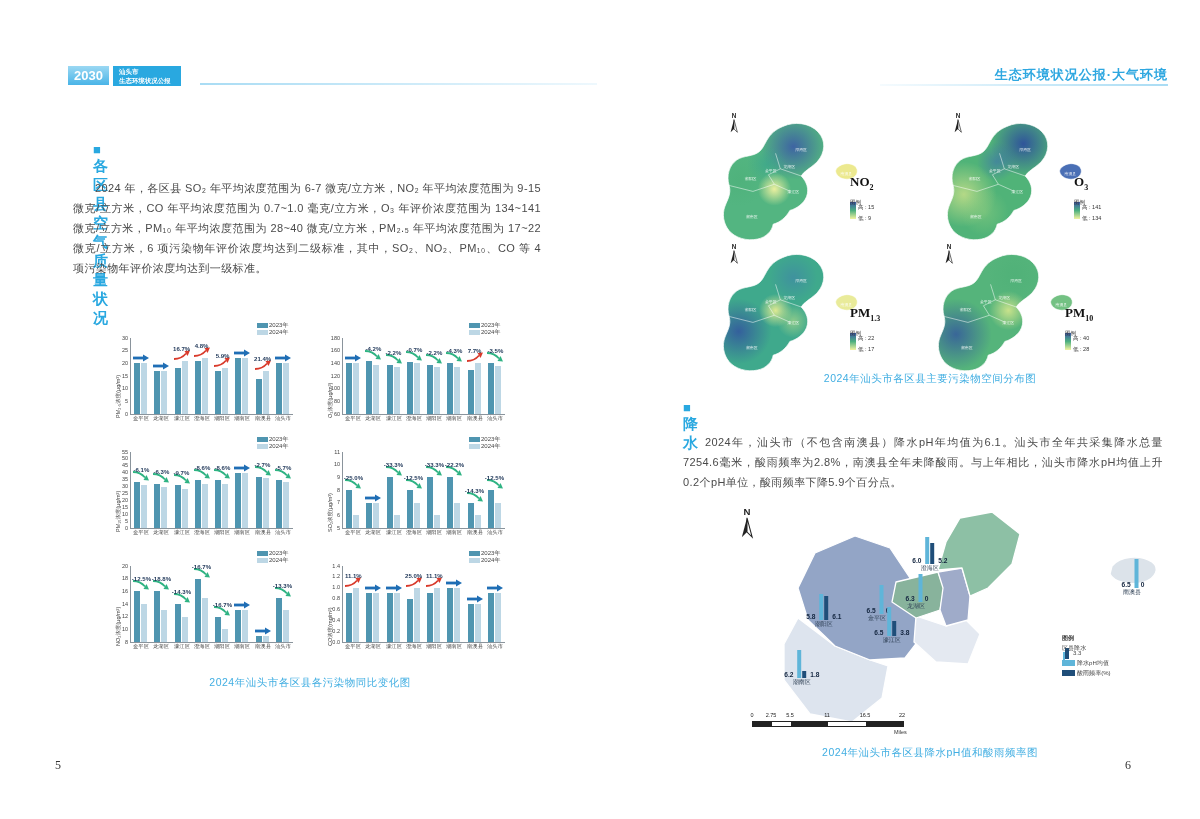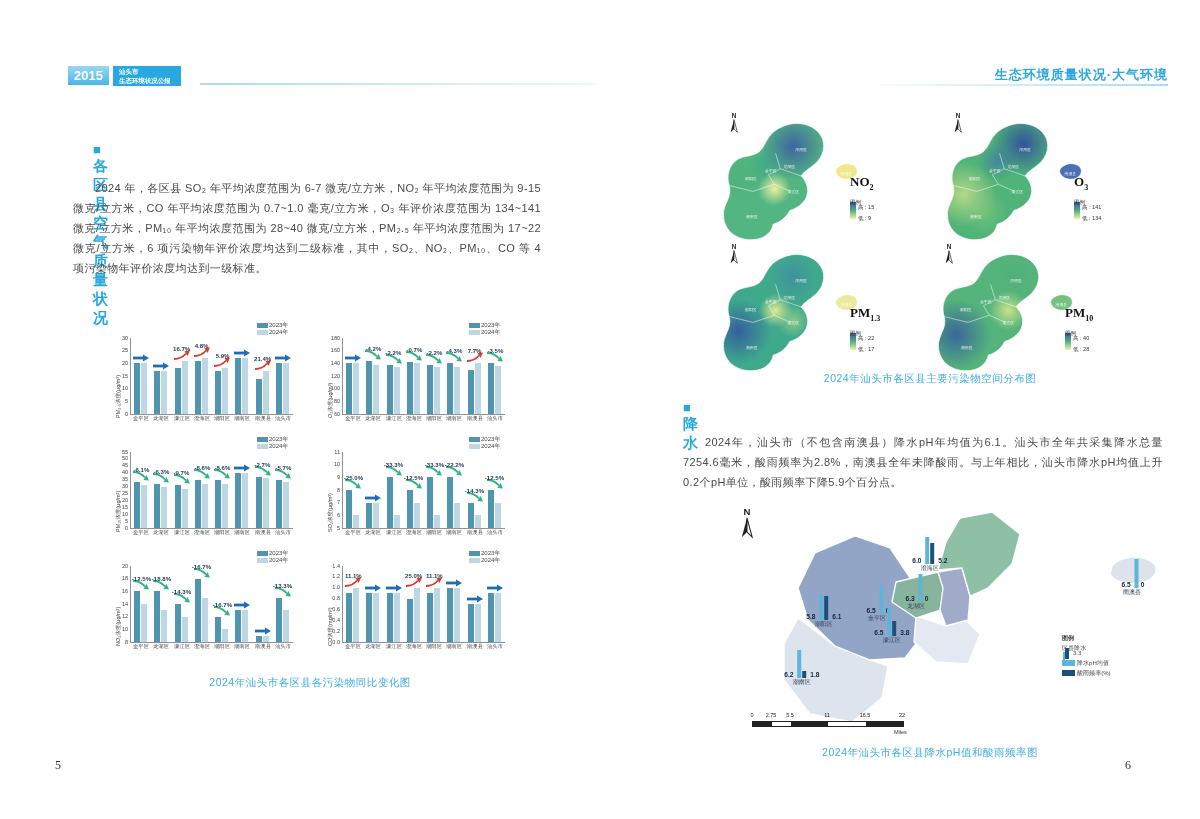--- a/index.html
+++ b/index.html
@@ -87,21 +87,21 @@
   .sc-bar{position:absolute;top:9px;left:0;width:150px;height:4px;border:1px solid #222;}
   .sc-seg{position:absolute;top:0;height:4px;}
   .sc-unit{position:absolute;left:142px;top:15px;}
 </style>
 </head>
 <body>
 
 <div class="canvas">
 
   <div class="page">
-    <div class="band-year">2015</div>
+    <div class="band-year">2030</div>
     <div class="band-org">
       <div>汕头市</div>
       <div>生态环境状况公报</div>
     </div>
     <div class="band-line"></div>
 
     <h2 class="section" style="left:93px;top:140px;">
       <span class="bullet">■</span><span>各区县空气质量状况</span>
     </h2>
 
@@ -713,21 +713,21 @@
           </div>
         </div>
       </div>
 
     <div class="caption" style="left:100px;top:676px;width:420px;">2024年汕头市各区县各污染物同比变化图</div>
 
     <div class="pageno" style="left:55px;top:758px;">5</div>
   </div>
 
   <div class="page">
-    <div class="rp-header">生态环境质量状况·大气环境</div>
+    <div class="rp-header">生态环境状况公报·大气环境</div>
     <div class="rp-line"></div>
 
     <div id="maps">
         <div class="map-cell" style="left: 0px; top: 0px;">
           <div class="map-north"><svg width="12" height="22" viewBox="0 0 14 26">
               <text x="7" y="7" font-size="7.5" font-weight="bold" text-anchor="middle" fill="#222" font-family="Liberation Sans,sans-serif">N</text>
               <polygon points="7,9 3,24 7,20" fill="#222"></polygon>
               <polygon points="7,9 11,24 7,20" fill="#fff" stroke="#222" stroke-width="0.8"></polygon>
             </svg></div>
           <div class="map-vis"><svg viewBox="0 0 265 205" width="158" height="122">

